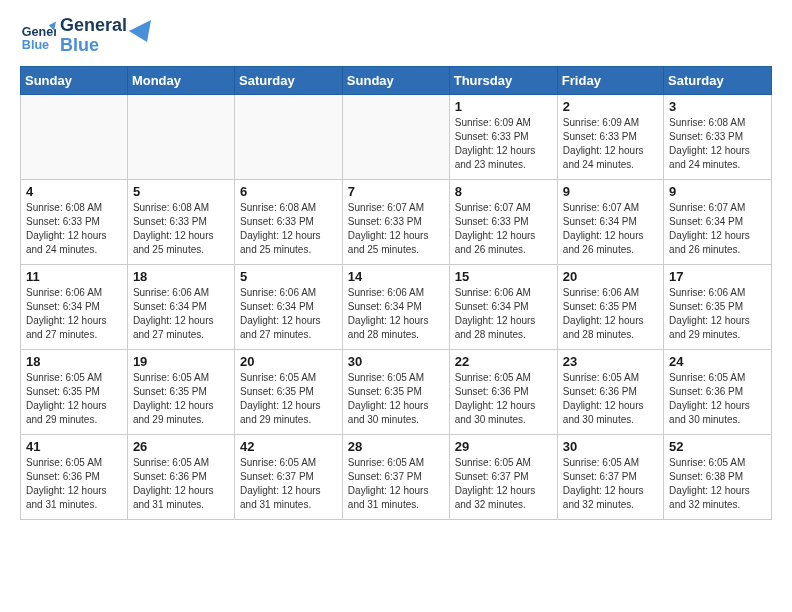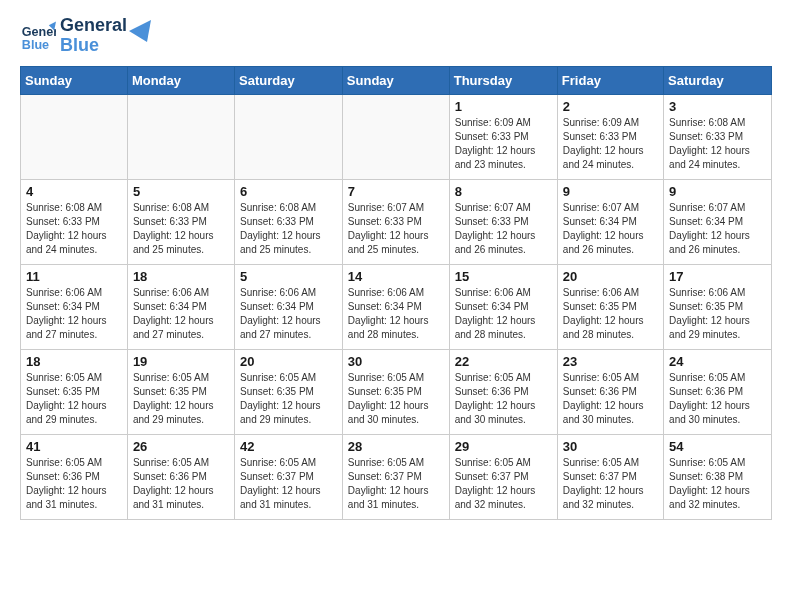--- a/index.html
+++ b/index.html
@@ -339,21 +339,21 @@
 and 32 minutes.</div>
           </td>
           <td>
             <span class="day-num">30</span>
             <div class="cell-info" style="white-space: pre-line;">Sunrise: 6:05 AM
 Sunset: 6:37 PM
 Daylight: 12 hours
 and 32 minutes.</div>
           </td>
           <td>
-            <span class="day-num">54</span>
+            <span class="day-num">52</span>
             <div class="cell-info" style="white-space: pre-line;">Sunrise: 6:05 AM
 Sunset: 6:38 PM
 Daylight: 12 hours
 and 32 minutes.</div>
           </td>
         </tr>
       </tbody>
   </table>
 </div>
 

